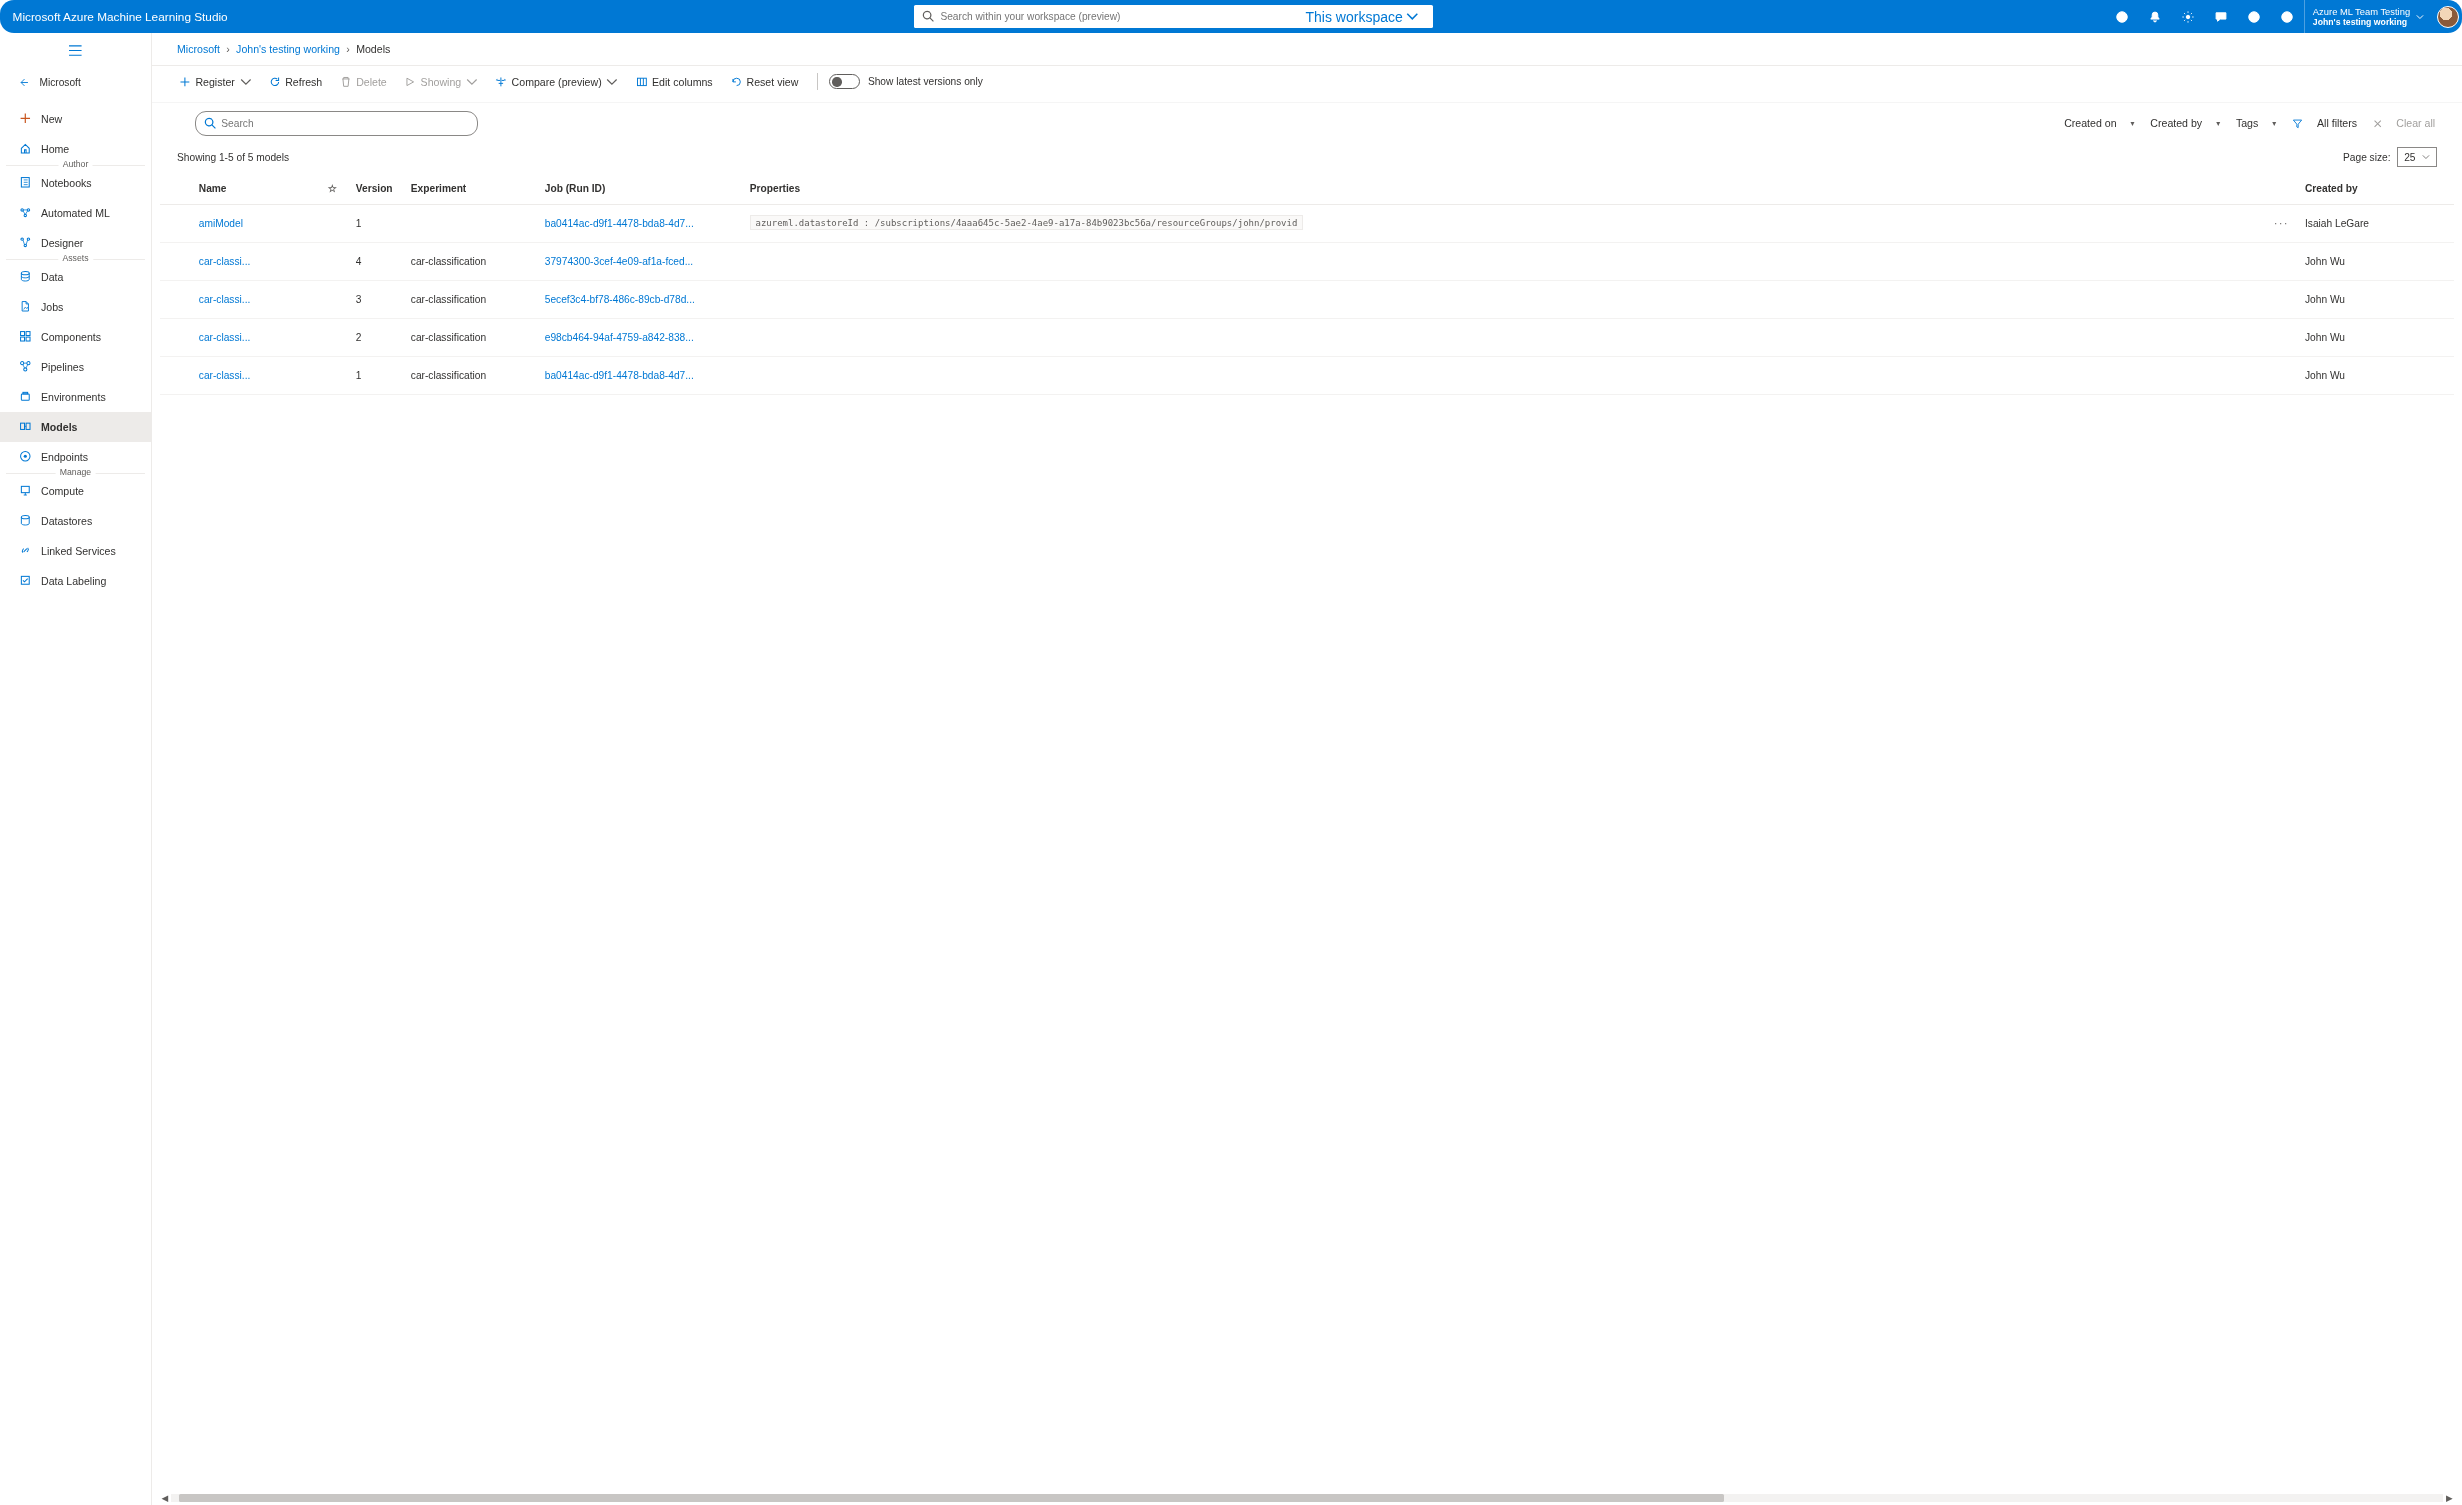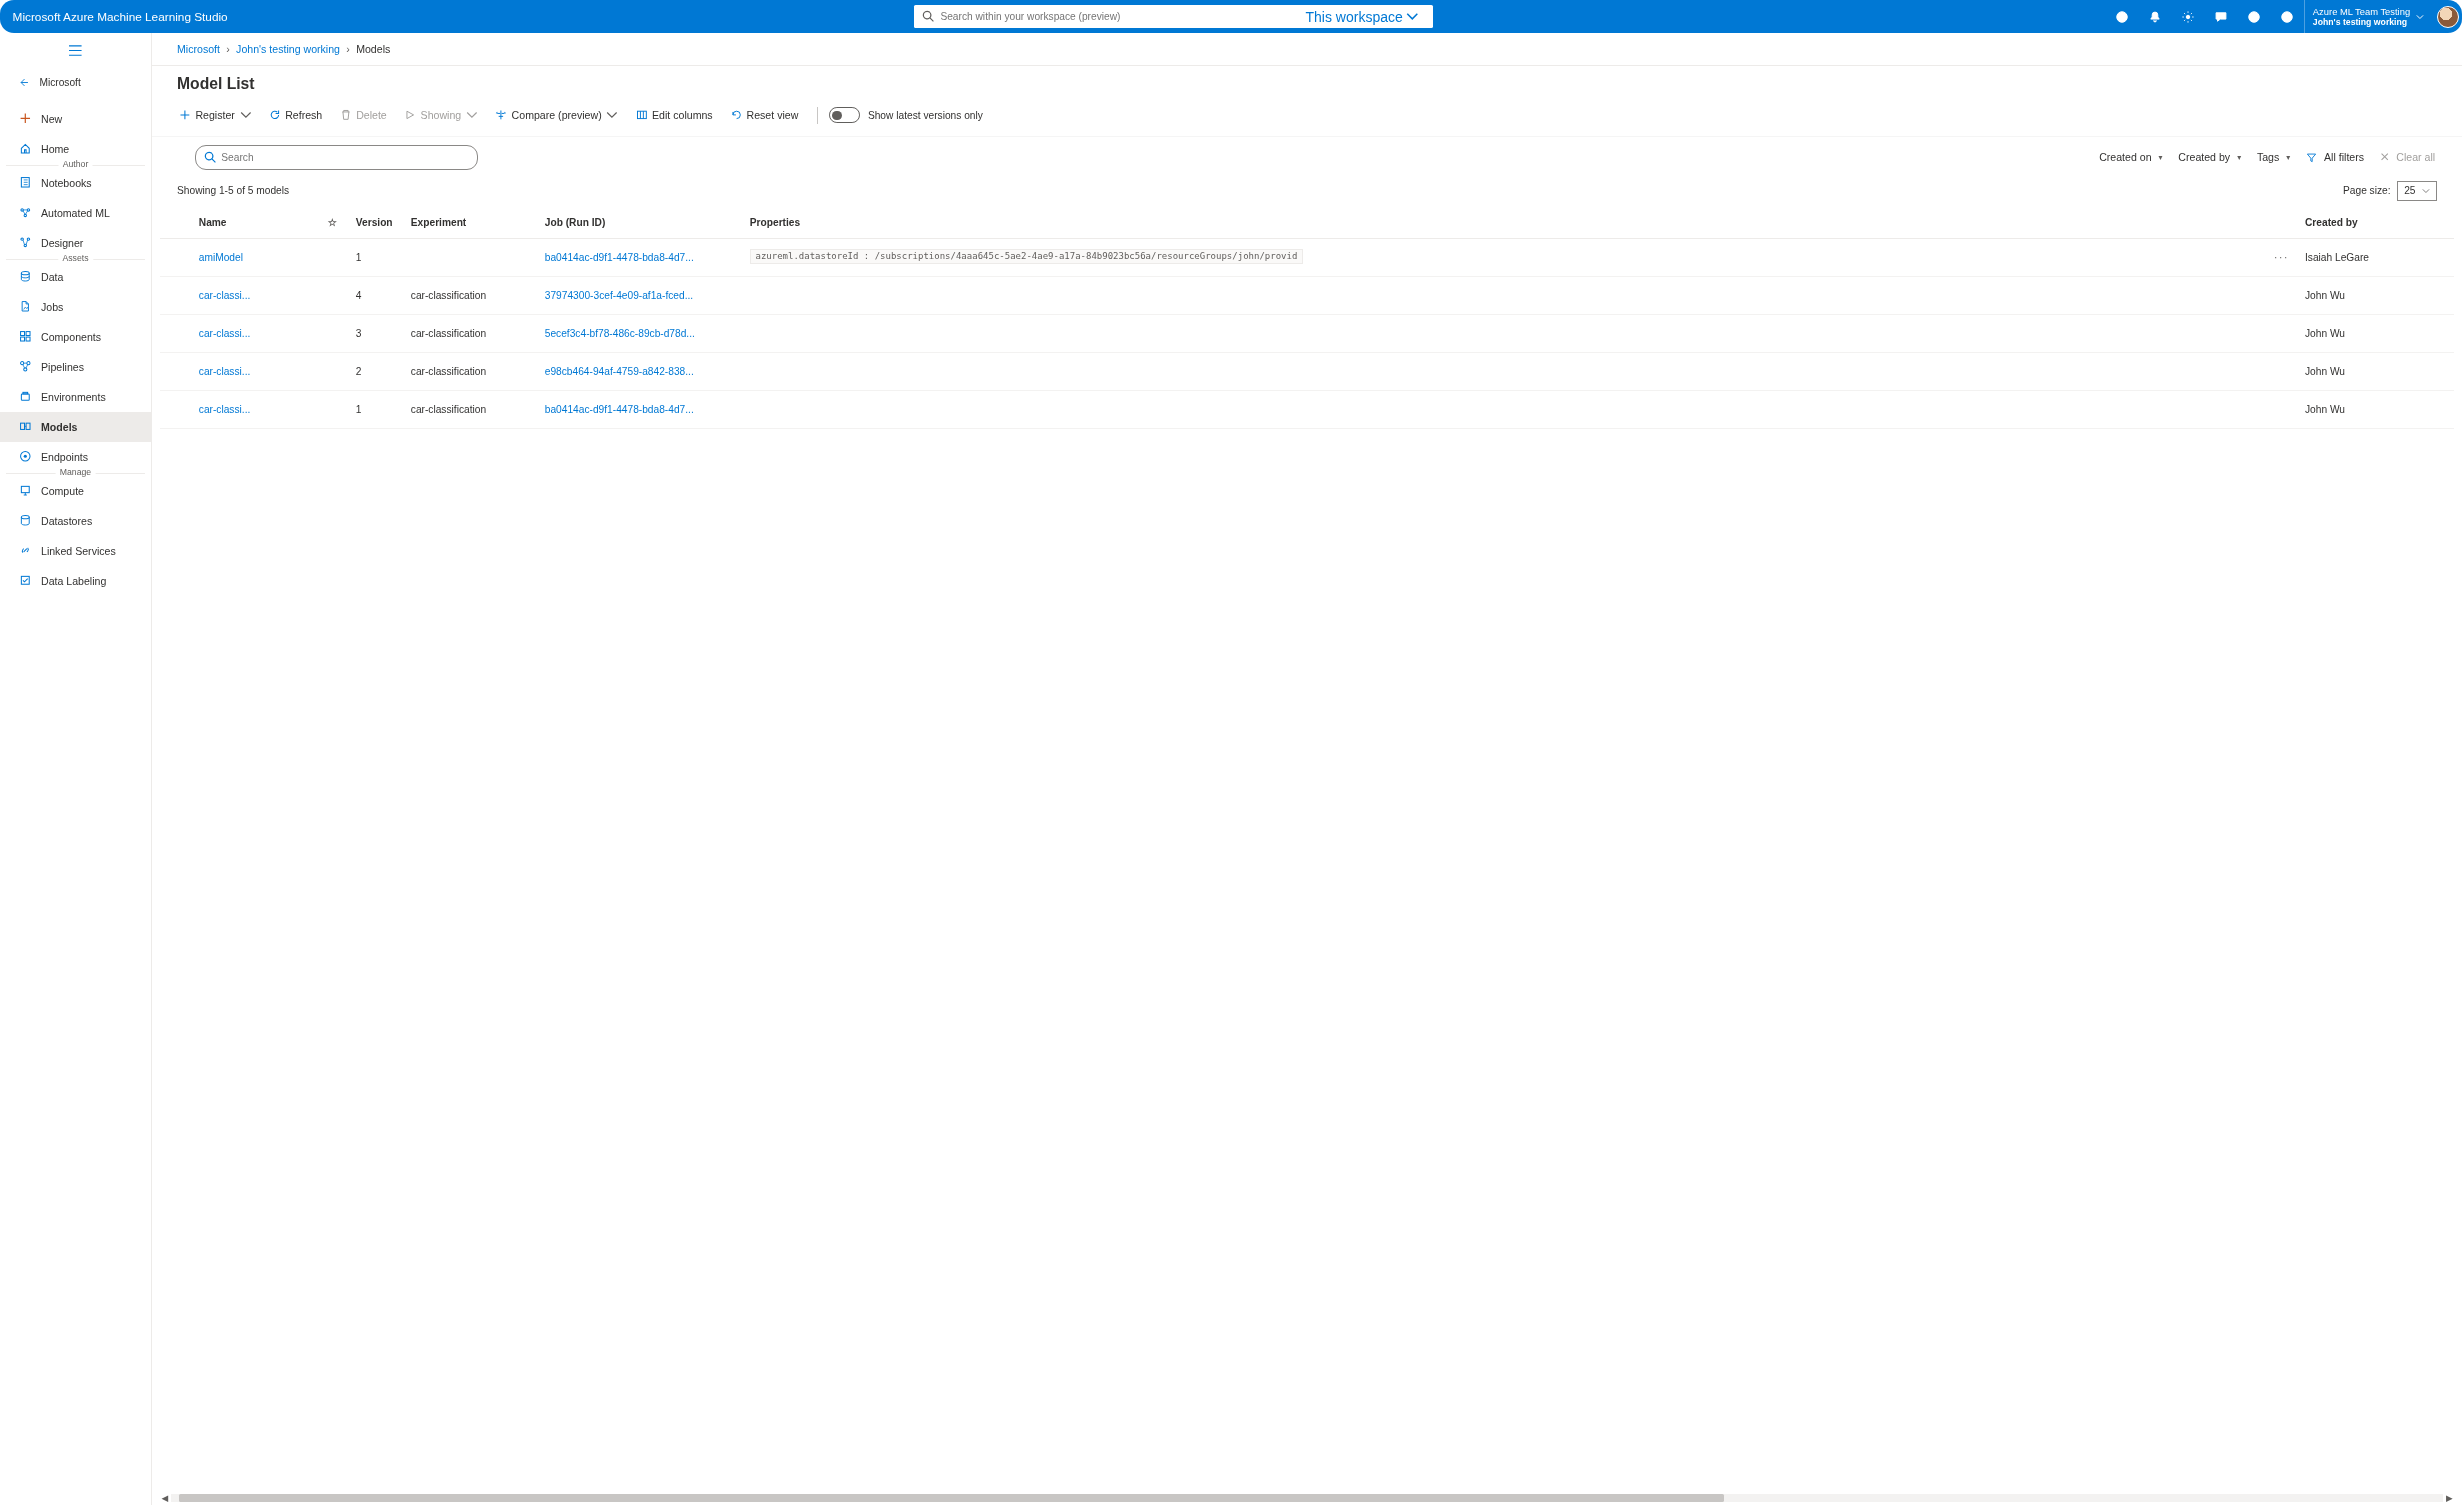--- a/index.html
+++ b/index.html
@@ -52,21 +52,21 @@
 .tbtn svg { width: 11.8px; height: 11.8px; }
 .tsep { width: 0.8px; height: 17.3px; background: #c8c6c4; margin: 0 9.4px; }
 .toggle { width: 31px; height: 15.7px; border-radius: 7.9px; border: 0.8px solid #605e5c; position: relative; cursor: pointer; margin-right: 6.3px; }
 .toggle .knob { width: 9.4px; height: 9.4px; border-radius: 50%; background: #605e5c; position: absolute; top: 2.4px; left: 2.4px; }
 
 .filter-row { display: flex; align-items: center; padding: 7.9px 19px 6.3px; }
 .search-box { width: 283px; height: 25px; border: 0.8px solid #8a8886; border-radius: 11px; display: flex; align-items: center; padding: 0 8px; margin-left: 24px; }
 .search-box svg { width: 12.6px; height: 12.6px; fill: #0078d4; margin-right: 4.7px; }
 .search-box input { border: none; outline: none; flex: 1; font-size: 10.2px; }
 .spacer { flex: 1; }
-.fbtn { display: flex; align-items: center; height: 23.6px; padding: 0 7.9px; gap: 7px; cursor: pointer; font-size: 10.6px; }
+.fbtn { display: flex; align-items: center; height: 23.6px; padding: 0 7.9px; gap: 14px; cursor: pointer; font-size: 10.6px; }
 .fbtn .chev { font-size: 7.9px; color: #605e5c; }
 .fbtn.clear { color: #a19f9d; }
 
 .count-row { display: flex; align-items: center; padding: 4.7px 25px 6.3px; font-size: 10.2px; }
 .page-size { display: flex; align-items: center; gap: 6.3px; }
 .psbox { height: 20.5px; border:0.8px solid #8a8886; display:flex; align-items:center; padding:0 6.3px; gap:6.3px; cursor:pointer; }
 
 .table-wrap { flex: 1; overflow: auto; padding: 0 7.9px; }
 table { width: 100%; border-collapse: collapse; font-size: 10.2px; }
 thead th { text-align: left; font-weight: 600; height: 31px; border-bottom: 0.8px solid #edebe9; padding: 0 7.9px; white-space: nowrap; }
@@ -324,21 +324,20 @@
     <div class="main">
 
       <div class="breadcrumbs">
         <a>Microsoft</a>
         <span class="chev">›</span>
         <a>John's testing working</a>
         <span class="chev">›</span>
         <span>Models</span>
       </div>
 
-      <div class="page-title">Model List</div>
 
       <div class="toolbar">
         <div class="tbtn">
           <svg viewBox="0 0 16 16">
               <path d="M8 2v12M2 8h12" stroke="#0078d4" stroke-width="1.4"></path>
             </svg>
           <span>Register</span>
           <svg class="chev-svg" viewBox="0 0 10 10">
               <path d="M1 3l4 4 4-4" stroke="#605e5c" fill="none"></path>
             </svg>

